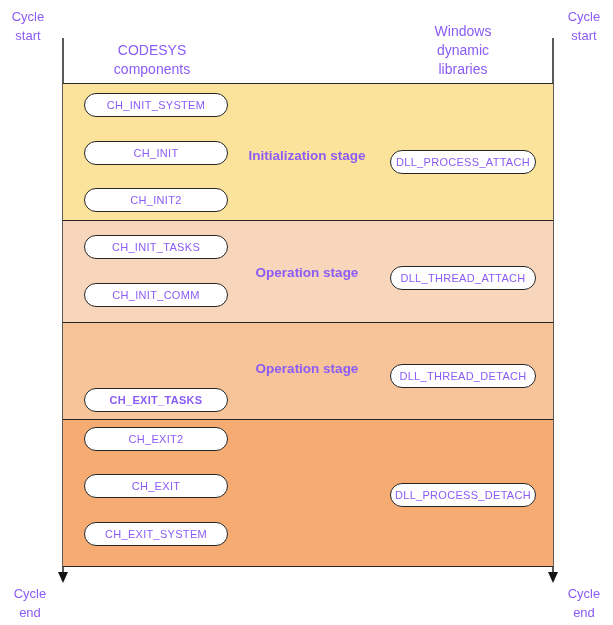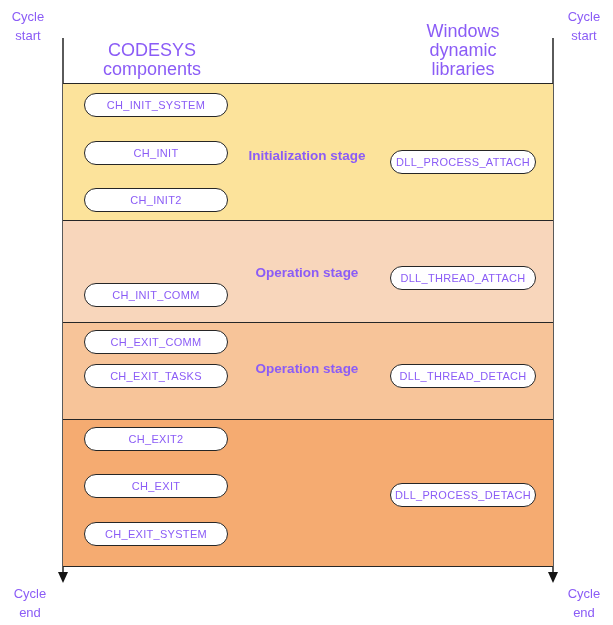--- a/index.html
+++ b/index.html
@@ -16,21 +16,21 @@
     width:48px;
     text-align:center;
     font-size:13px;
     line-height:19px;
     white-space:pre-line;
   }
   .col-header{
     position:absolute;
     width:140px;
     text-align:center;
-    font-size:18px;
+    font-size:14px;
     line-height:19px;
     white-space:pre-line;
   }
   .vline{
     position:absolute;
     width:1.6px;
     background:#5a5a5a;
     top:38px;
     height:536px;
   }
@@ -111,24 +111,24 @@
   </div>
 
   <div class="stage-label" style="top:147px;">Initialization stage</div>
   <div class="stage-label" style="top:264px;text-align:center;">Operation stage</div>
   <div class="stage-label" style="top:360px;">Operation stage</div>
 
   <div class="pill left" style="top:93px;">CH_INIT_SYSTEM</div>
   <div class="pill left" style="top:141px;">CH_INIT</div>
   <div class="pill left" style="top:188px;">CH_INIT2</div>
 
+  <div class="pill left" style="top:235px;">CH_INIT_TASKS</div>
   <div class="pill left" style="top:283px;">CH_INIT_COMM</div>
 
-  <div class="pill left" style="top:330px;">CH_EXIT_COMM</div>
-  <div class="pill left" style="top:364px;">CH_EXIT_TASKS</div>
+  <div class="pill left" style="top:388px;font-weight:bold;">CH_EXIT_TASKS</div>
 
   <div class="pill left" style="top:427px;">CH_EXIT2</div>
   <div class="pill left" style="top:474px;">CH_EXIT</div>
   <div class="pill left" style="top:522px;">CH_EXIT_SYSTEM</div>
 
   <div class="pill right" style="top:141px;">DLL_PROCESS_ATTACH</div>
   <div class="pill right" style="top:257px;">DLL_THREAD_ATTACH</div>
   <div class="pill right" style="top:355px;">DLL_THREAD_DETACH</div>
   <div class="pill right" style="top:474px;">DLL_PROCESS_DETACH</div>
 

